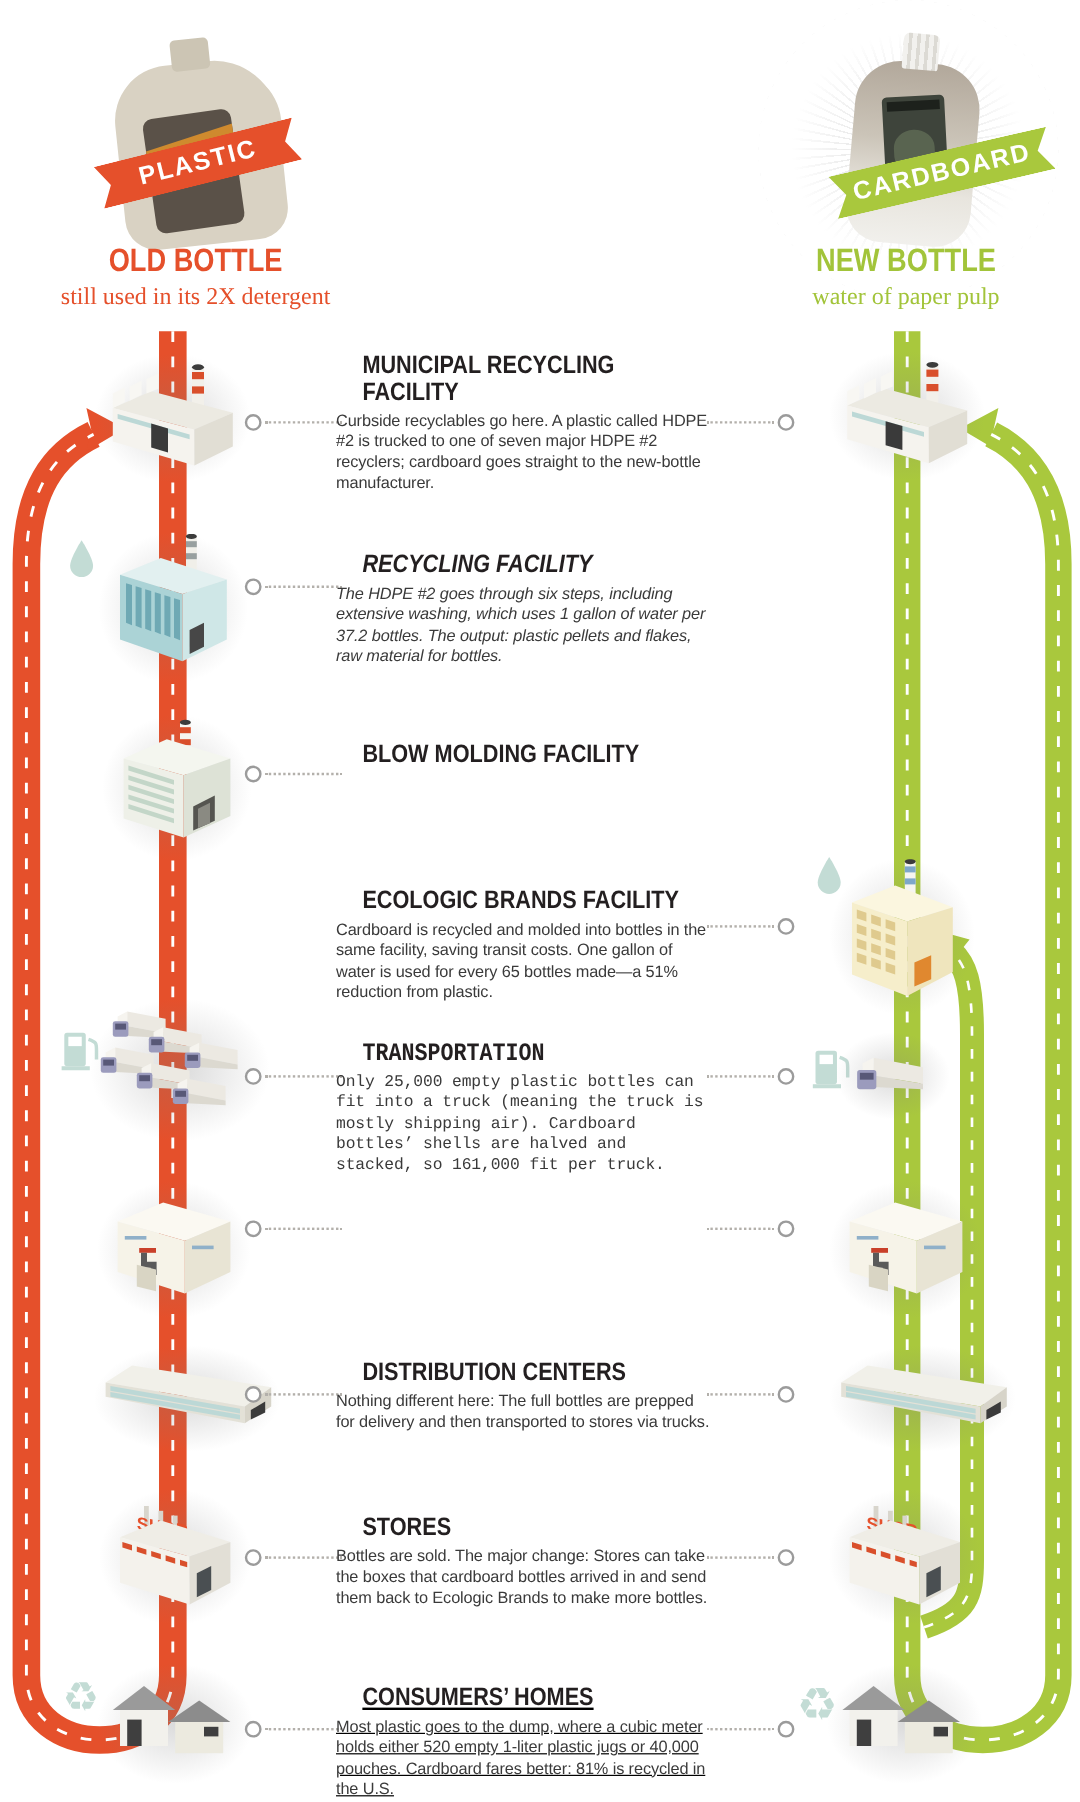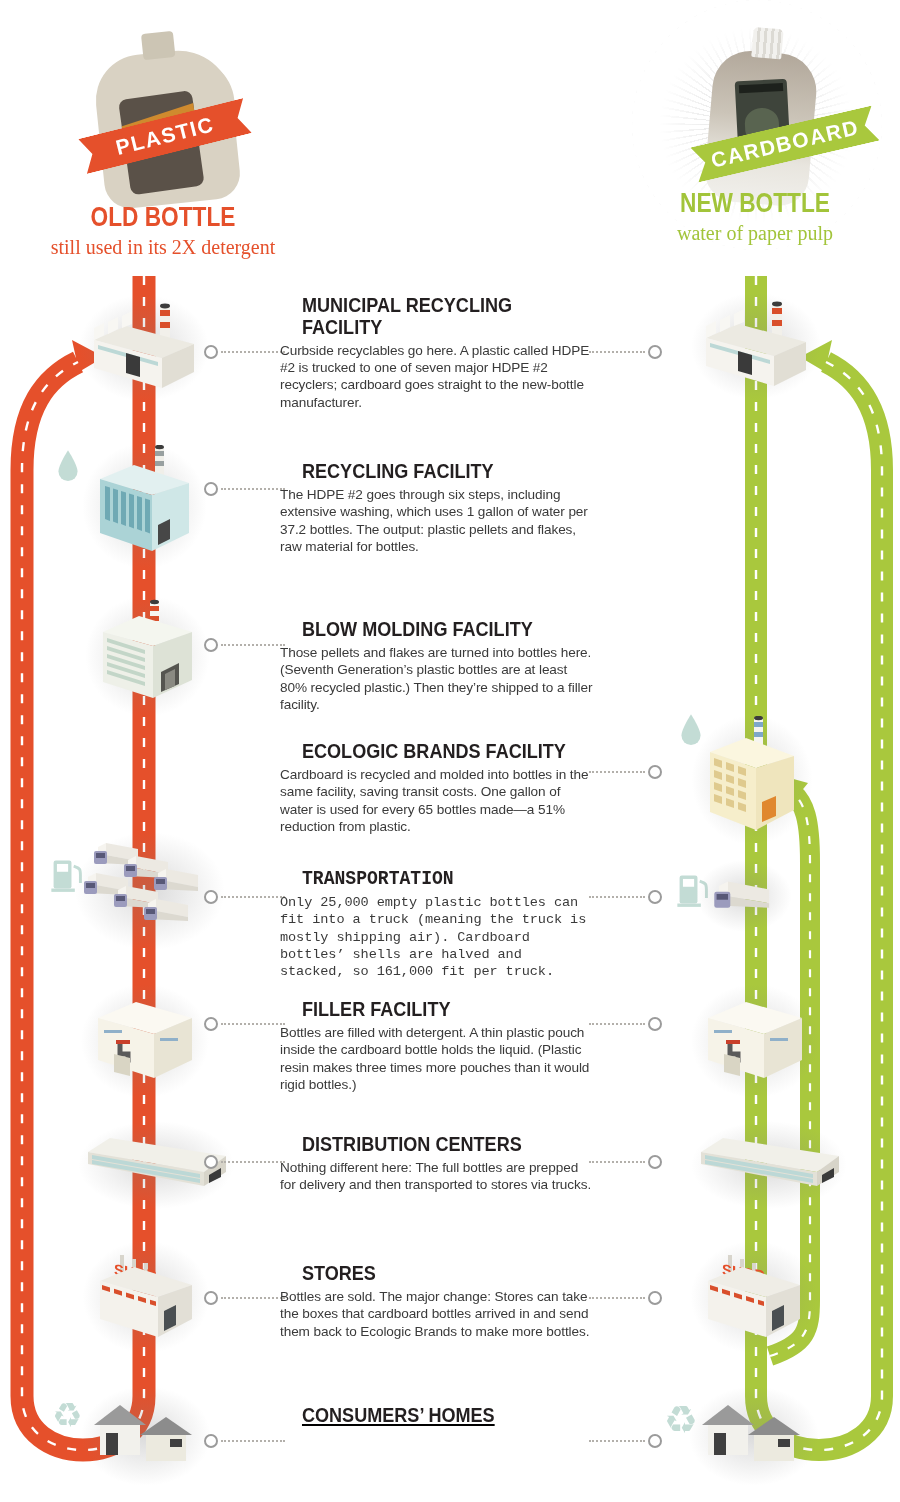--- a/index.html
+++ b/index.html
@@ -112,21 +112,21 @@
   </div>
 
   <div class="cbottle">
     <div class="bodyy"></div>
     <div class="cap"></div>
     <div class="label"></div>
   </div>
   <div class="ribbon green" style="left:692px;top:126px;width:186px;transform:rotate(-13deg);">
     <span>CARDBOARD</span>
   </div>
-  <div class="col-head right-col" style="left:630px;top:188px;">
+  <div class="col-head right-col" style="left:630px;top:202px;">
     <div class="head-title">NEW BOTTLE</div>
     <div class="head-sub">water of paper pulp</div>
   </div>
 
   <div class="icon-wrap" style="left:88px;top:300px;">
     <svg width="112" height="92" viewBox="0 0 112 92">
       <rect x="72" y="6" width="10" height="34" fill="#f2f0ea"></rect>
       <rect x="72" y="10" width="10" height="6" fill="#d94f2b"></rect>
         <rect x="72" y="22" width="10" height="6" fill="#d94f2b"></rect>
       <ellipse cx="77" cy="6" rx="5" ry="2.4" fill="#3c3c3c"></ellipse>
@@ -440,50 +440,46 @@
       <polygon points="50,42 76,24 102,42" fill="#8c8c8c"></polygon>
       <rect x="56" y="42" width="40" height="26" fill="#eceadf"></rect>
       <rect x="80" y="46" width="12" height="8" fill="#3f3f3f"></rect>
     </svg>
   </div>
 
   <section class="stage" style="top:294px;">
     <h2>MUNICIPAL RECYCLING FACILITY</h2>
     <p>Curbside recyclables go here. A plastic called HDPE #2 is trucked to one of seven major HDPE #2 recyclers; cardboard goes straight to the new-bottle manufacturer.</p>
   </section>
-  <section class="stage" style="top:460px;">
+  <section class="stage" style="top:460px;font-style:italic;">
     <h2>RECYCLING FACILITY</h2>
     <p>The HDPE #2 goes through six steps, including extensive washing, which uses 1 gallon of water per 37.2 bottles. The output: plastic pellets and flakes, raw material for bottles.</p>
   </section>
   <section class="stage" style="top:618px;">
     <h2>BLOW MOLDING FACILITY</h2>
-    <p>Those pellets and flakes are turned into bottles here. (Seventh Generation’s plastic bottles are at least 80% recycled plastic.) Then they’re shipped to a filler facility.</p>
   </section>
   <section class="stage" style="top:740px;">
     <h2>ECOLOGIC BRANDS FACILITY</h2>
     <p>Cardboard is recycled and molded into bottles in the same facility, saving transit costs. One gallon of water is used for every 65 bottles made—a 51% reduction from plastic.</p>
   </section>
   <section class="stage" style="top:868px;font-family:Liberation Mono, monospace;">
     <h2>TRANSPORTATION</h2>
     <p>Only 25,000 empty plastic bottles can fit into a truck (meaning the truck is mostly shipping air). Cardboard bottles’ shells are halved and stacked, so 161,000 fit per truck.</p>
   </section>
-  <section class="stage" style="top:998px;">
-    <h2>FILLER FACILITY</h2>
-    <p>Bottles are filled with detergent. A thin plastic pouch inside the cardboard bottle holds the liquid. (Plastic resin makes three times more pouches than it would rigid bottles.)</p>
-  </section>
   <section class="stage" style="top:1133px;">
     <h2>DISTRIBUTION CENTERS</h2>
     <p>Nothing different here: The full bottles are prepped for delivery and then transported to stores via trucks.</p>
   </section>
   <section class="stage" style="top:1262px;">
     <h2>STORES</h2>
     <p>Bottles are sold. The major change: Stores can take the boxes that cardboard bottles arrived in and send them back to Ecologic Brands to make more bottles.</p>
   </section>
   <section class="stage" style="top:1404px;text-decoration:underline;">
     <h2>CONSUMERS’ HOMES</h2>
+    <p>Most plastic goes to the dump, where a cubic meter holds either 520 empty 1-liter plastic jugs or 40,000 pouches. Cardboard fares better: 81% is recycled in the U.S.</p>
   </section>
 
   <div class="connector" style="left:204px;top:345px;width:84px;">
       <span class="ring"></span>
       <span class="dots"></span>
     </div>
   <div class="connector" style="left:586px;top:345px;width:76px;">
       <span class="dots"></span>
       <span class="ring"></span>
     </div>

